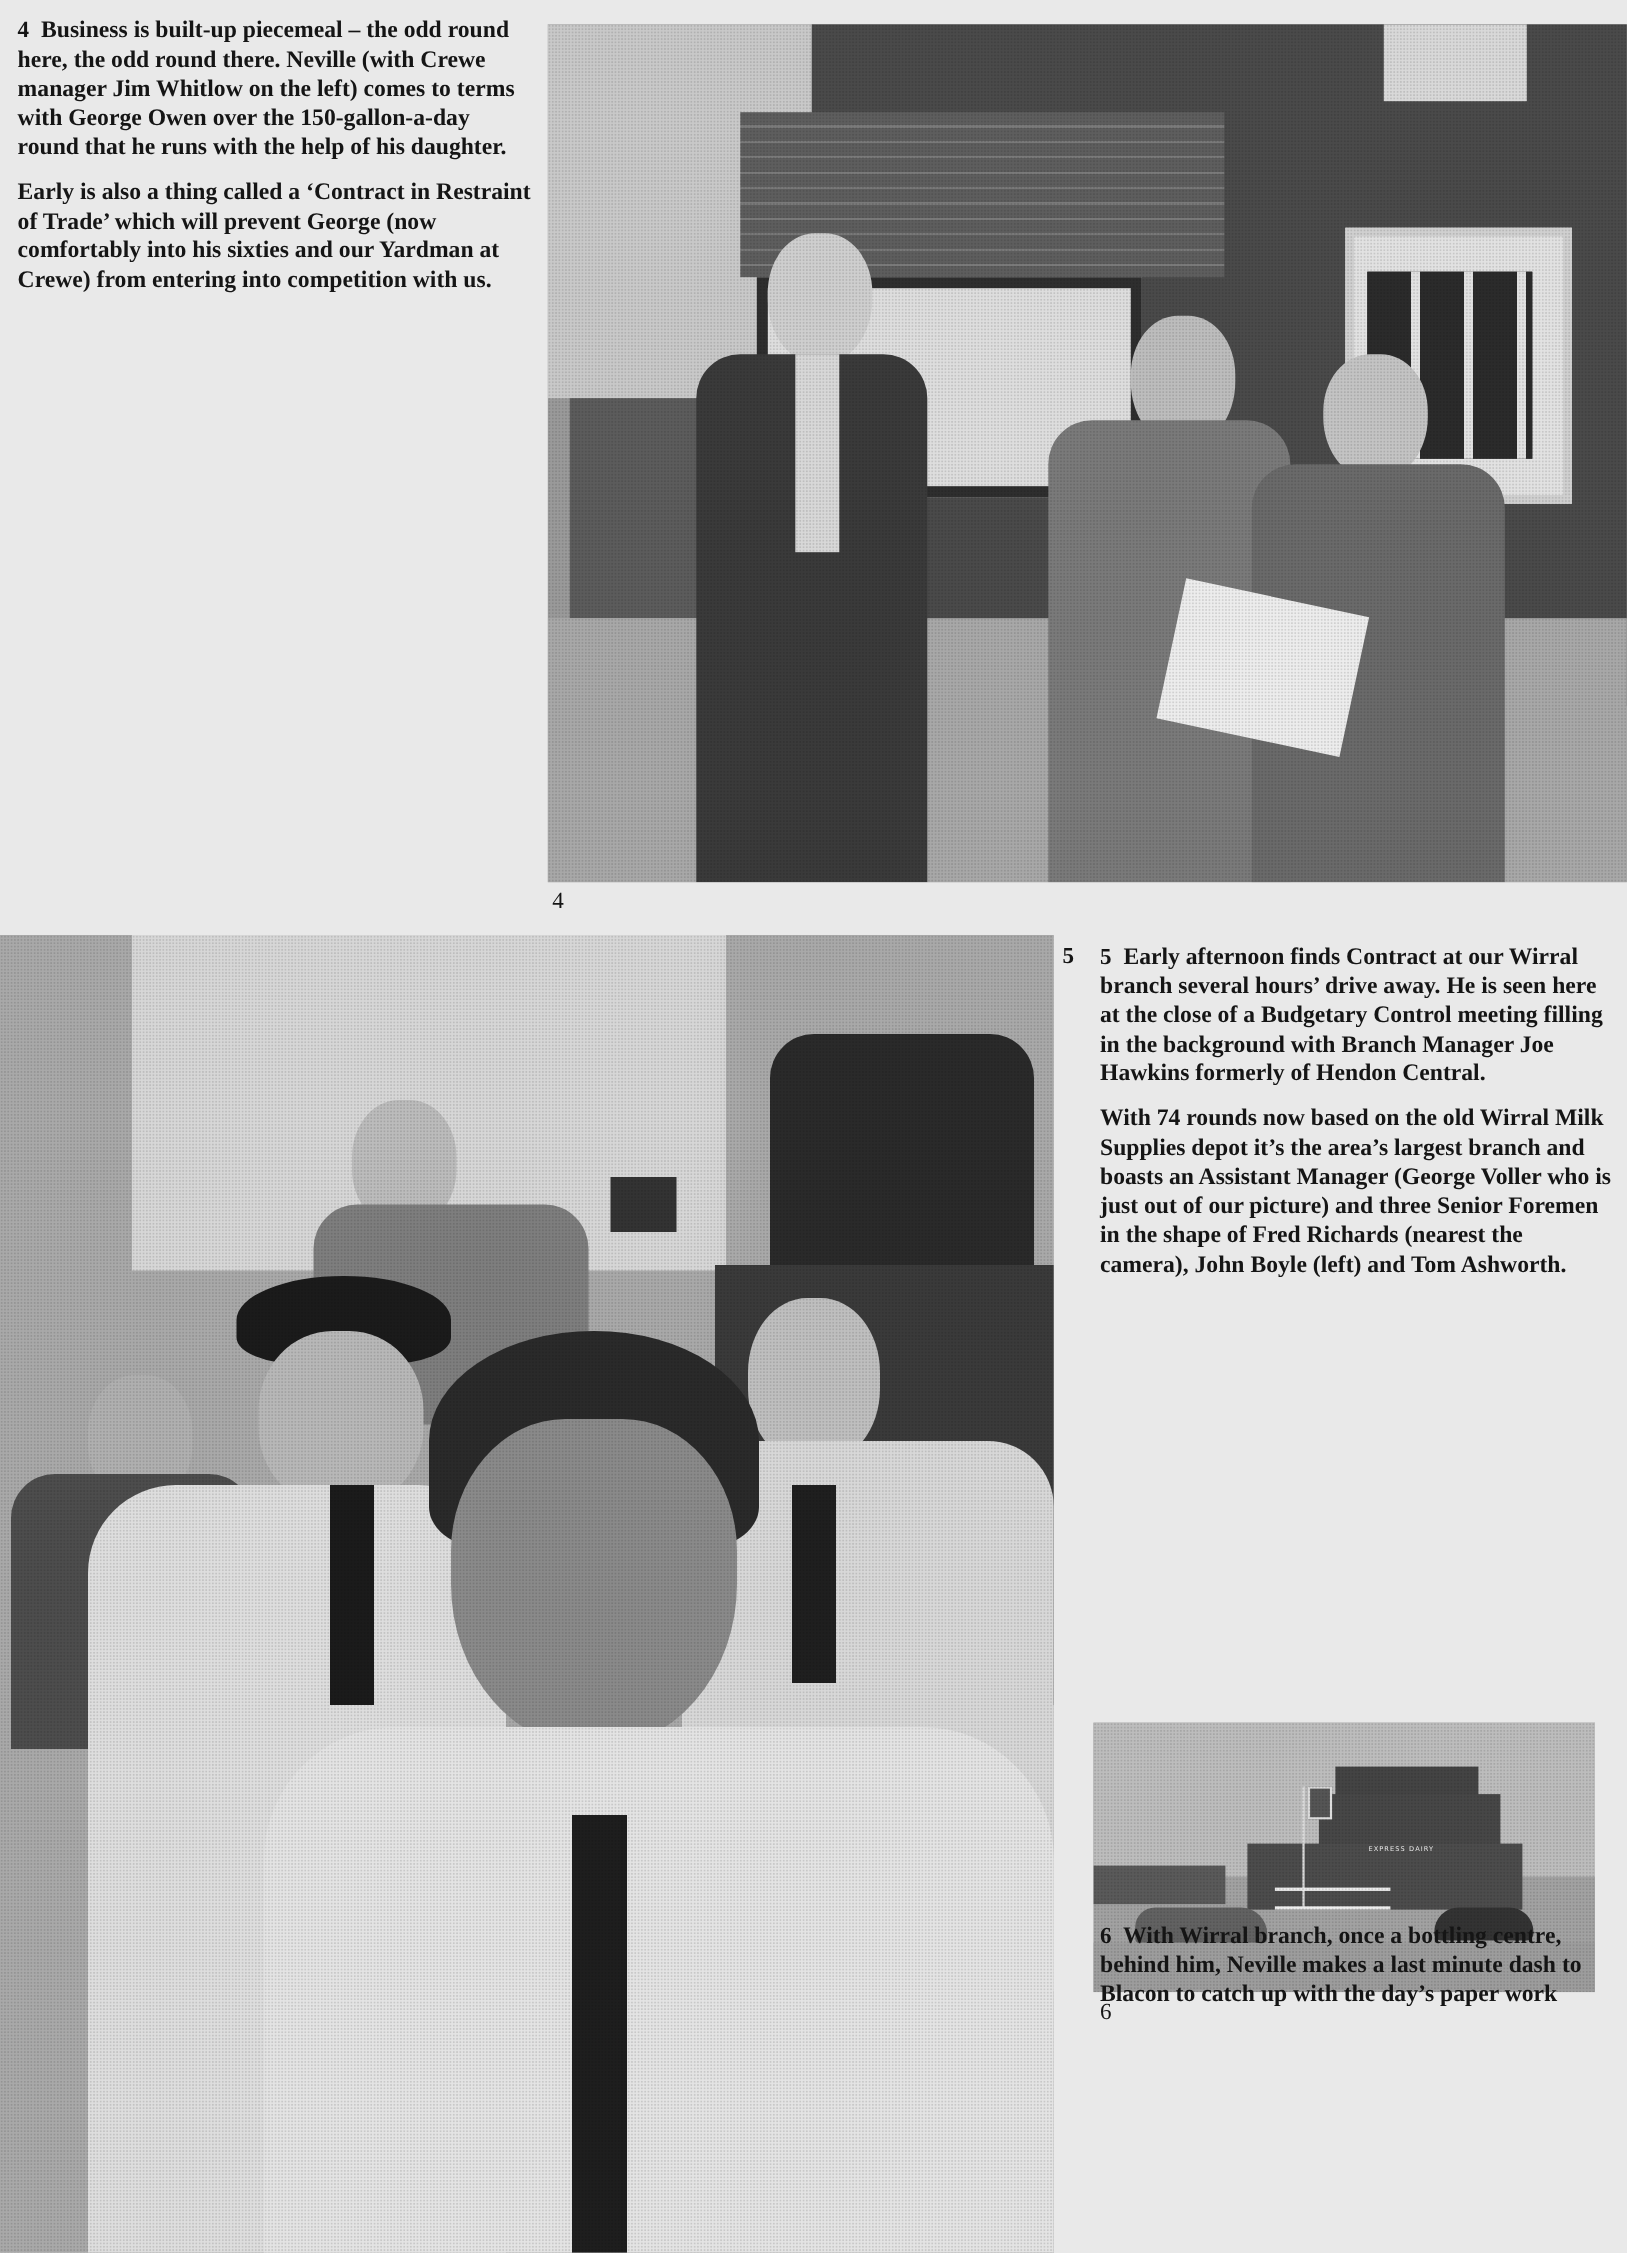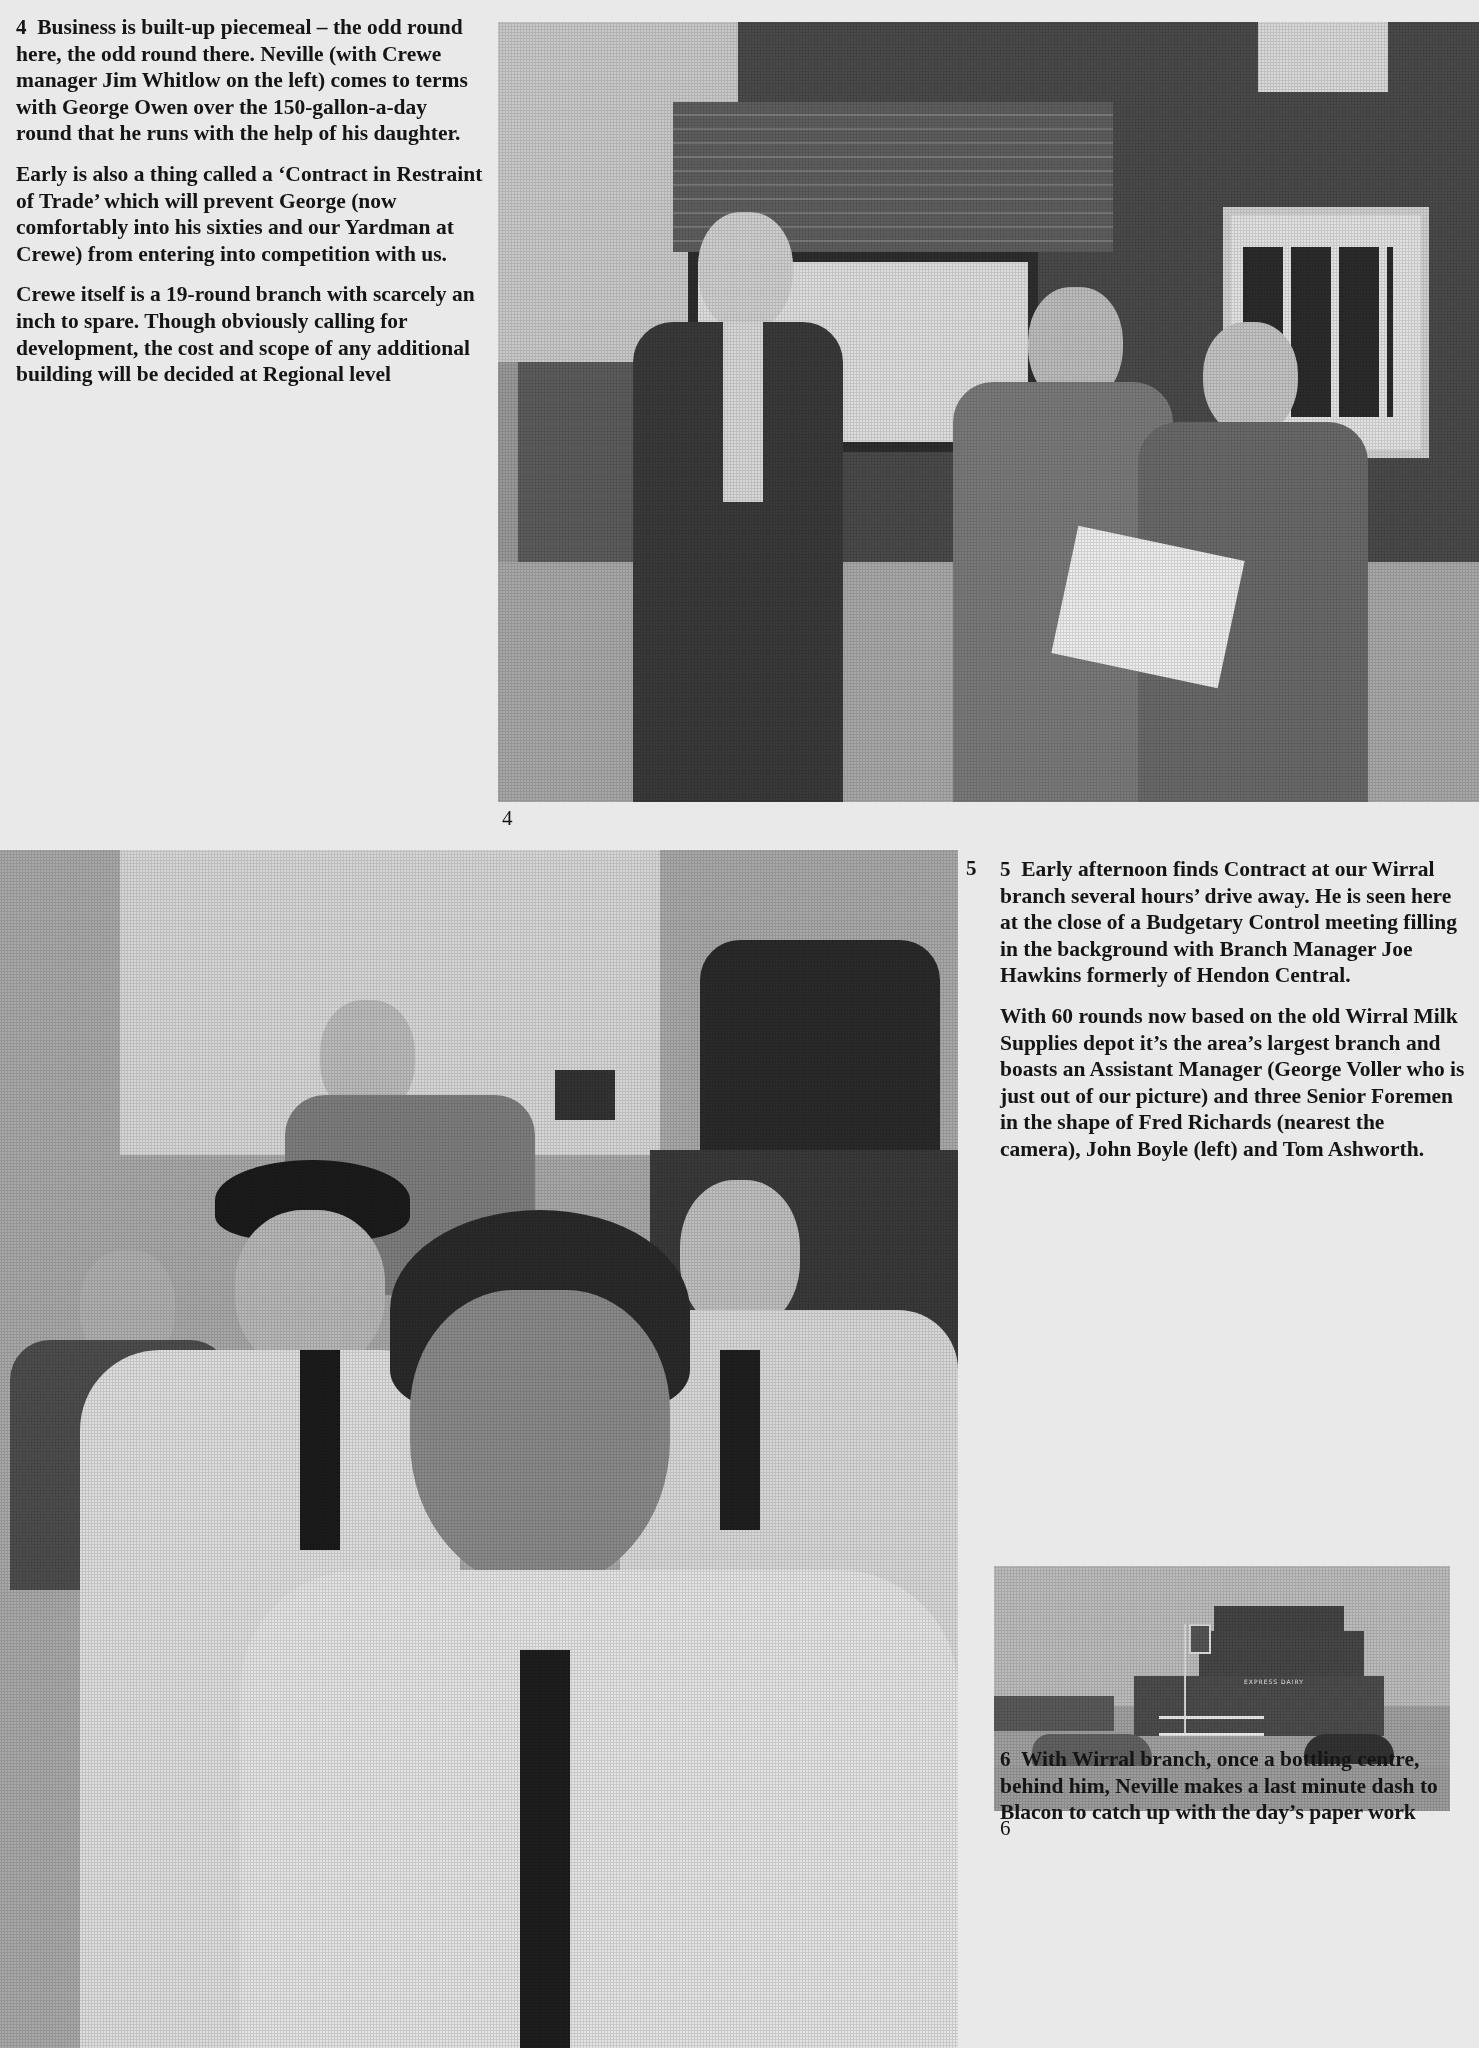--- a/index.html
+++ b/index.html
@@ -20,21 +20,20 @@
   }
   .shape { position:absolute; }
   .label { position:absolute; font-size:21px; }
 </style>
 </head>
 <body>
 
 <div class="text-block" style="left:16px; top:14px; width:470px;">
   <p><span class="fig-num">4</span>&nbsp; <span>Business is built-up piecemeal – the odd round here, the odd round there. Neville (with Crewe manager Jim Whitlow on the left) comes to terms with George Owen over the 150-gallon-a-day round that he runs with the help of his daughter.</span></p>
   <p>Early is also a thing called a ‘Contract in Restraint of Trade’ which will prevent George (now comfortably into his sixties and our Yardman at Crewe) from entering into competition with us.</p>
-  <p>Crewe itself is a 19-round branch with scarcely an inch to spare. Though obviously calling for development, the cost and scope of any additional building will be decided at Regional level</p>
 </div>
 
 <div class="photo" style="left:498px; top:22px; width:981px; height:780px; background:#9a9a9a;">
 
   <div class="shape" style="left:0; top:0; width:240px; height:340px; background:#c9c9c9;"></div>
 
   <div class="shape" style="left:240px; top:0; width:741px; height:620px; background:#4a4a4a;"></div>
   <div class="shape" style="left:760px; top:0; width:130px; height:70px; background:#d9d9d9;"></div>
   <div class="shape" style="left:725px; top:185px; width:190px; height:235px; background:#e2e2e2; border:8px solid #d0d0d0;"></div>
   <div class="shape" style="left:745px; top:225px; width:150px; height:170px; background:repeating-linear-gradient(90deg,#2b2b2b 0 40px,#e2e2e2 40px 48px), #2b2b2b;"></div>
@@ -83,21 +82,21 @@
 
   <div class="shape" style="left:390px; top:360px; width:300px; height:200px; border-radius:50% 50% 20% 20%; background:#2a2a2a;"></div>
   <div class="shape" style="left:410px; top:440px; width:260px; height:300px; border-radius:40% 40% 50% 50%; background:#8a8a8a;"></div>
   <div class="shape" style="left:240px; top:720px; width:718px; height:478px; border-radius:120px 120px 0 0; background:#e4e4e4;"></div>
   <div class="shape" style="left:520px; top:800px; width:50px; height:398px; background:#1e1e1e;"></div>
 </div>
 <div class="label" style="left:966px; top:856px; font-weight:bold;">5</div>
 
 <div class="text-block" style="left:1000px; top:856px; width:470px;">
   <p><span class="fig-num">5</span>&nbsp; <span>Early afternoon finds Contract at our Wirral branch several hours’ drive away. He is seen here at the close of a Budgetary Control meeting filling in the background with Branch Manager Joe Hawkins formerly of Hendon Central.</span></p>
-  <p>With 60 rounds now based on the old Wirral Milk Supplies depot it’s the area’s largest branch and boasts an Assistant Manager (George Voller who is just out of our picture) and three Senior Foremen in the shape of Fred Richards (nearest the camera), John Boyle (left) and Tom Ashworth.</p>
+  <p>With 74 rounds now based on the old Wirral Milk Supplies depot it’s the area’s largest branch and boasts an Assistant Manager (George Voller who is just out of our picture) and three Senior Foremen in the shape of Fred Richards (nearest the camera), John Boyle (left) and Tom Ashworth.</p>
 </div>
 
 <div class="photo" style="left:994px; top:1566px; width:456px; height:245px; background:#a2a2a2;">
   <div class="shape" style="left:0; top:0; width:456px; height:140px; background:#bdbdbd;"></div>
   <div class="shape" style="left:220px; top:40px; width:130px; height:40px; background:#444;"></div>
   <div class="shape" style="left:205px; top:65px; width:165px; height:60px; background:#474747;"></div>
   <div class="shape" style="left:140px; top:110px; width:250px; height:60px; background:#4c4c4c;"></div>
   <div class="shape" style="left:250px; top:112px; font-family:'DejaVu Sans',sans-serif; font-size:6px; color:#eee; letter-spacing:1px;">EXPRESS DAIRY</div>
   <div class="shape" style="left:195px; top:58px; width:18px; height:26px; background:#555; border:2px solid #ddd;"></div>
   <div class="shape" style="left:190px; top:58px; width:2px; height:110px; background:#ddd;"></div>

